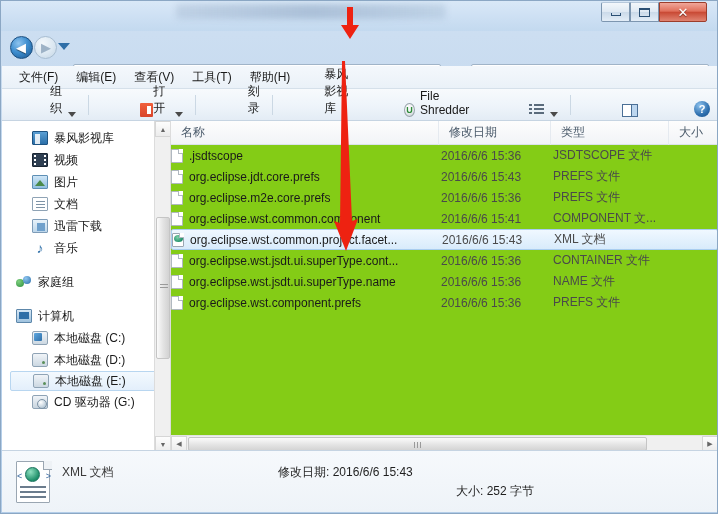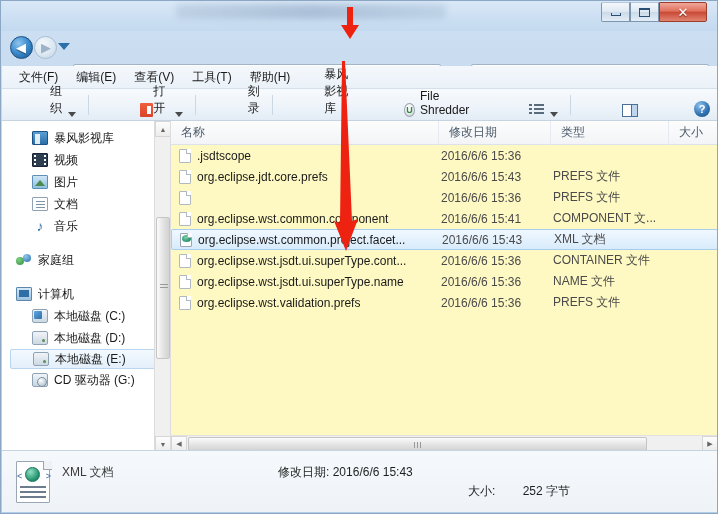--- a/index.html
+++ b/index.html
@@ -245,42 +245,42 @@
     border: 1px solid #c5c5c5; border-radius: 2px;
   }
   #nav-sb-thumb::after {
     content: ''; position: absolute; left: 3px; top: 66px; width: 8px; height: 6px;
     background: repeating-linear-gradient(180deg,#9a9a9a 0 1px, transparent 1px 3px);
   }
 
   #nav-divider { width: 1px; background: #dcdcdc; }
 
   
-  #filelist { flex: 1; position: relative; background: #fef9c3; overflow: hidden; }
+  #filelist { flex: 1; position: relative; background: #84cc16; overflow: hidden; }
 
   #colheader {
     position: absolute; left: 0; top: 0; width: 547px; height: 24px;
     background: linear-gradient(180deg,#fdfdfd,#f2f4f7);
     border-bottom: 1px solid #dbe2ea;
     display: flex; align-items: center;
   }
   .col-h { font-size: 12px; color: #4a5a6a; height: 24px; display: flex; align-items: center;
     border-right: 1px solid #e5eaf0; padding-left: 10px; }
   #col-name { width: 268px; }
   #col-date { width: 112px; }
   #col-type { width: 118px; font-family: Liberation Serif, serif; }
   #col-size { width: 49px; overflow: hidden; white-space: nowrap; }
 
   #rows { position: absolute; left: 0; top: 24px; width: 547px; }
   .frow { height: 21px; display: flex; align-items: center; font-size: 12px; color: #1a1a1a; }
   .frow.selected {
     background: linear-gradient(180deg,#f0f8ff,#d8ebfb);
     border: 1px solid #a9cdef; border-radius: 2px;
   }
-  .fcell-name { width: 268px; display: flex; align-items: center; padding-left: 8px; overflow: hidden; white-space: nowrap; }
+  .fcell-name { width: 268px; display: flex; align-items: center; padding-left: 0; overflow: hidden; white-space: nowrap; }
   .fcell-date { width: 112px; padding-left: 2px; color: #4a4a4a; }
   .fcell-type { width: 118px; padding-left: 2px; color: #4a4a4a; }
   .file-icon { width: 12px; height: 14px; margin-right: 6px; flex: 0 0 auto; position: relative;
     background: #ffffff; border: 1px solid #b0b8c0; border-radius: 1px; }
   .file-icon::after { content:''; position:absolute; right:-1px; top:-1px; width:4px; height:4px;
     background: #ffffff; border-left: 1px solid #b0b8c0; border-bottom: 1px solid #b0b8c0; }
   .file-icon.xml { background: #ffffff; border-color: #9aa6b2; }
   .file-icon.xml::before {
     content:''; position:absolute; left:1px; top:1px; width:9px; height:7px;
     background: radial-gradient(circle at 40% 35%, #7fd0a8, #1f8f6a 70%);
@@ -327,21 +327,21 @@
   #status-icon .brk { position: absolute; top: 10px; color: #3a6aa0; font-size: 9px; }
   #status-icon .brkl { left: 1px; }
   #status-icon .brkr { right: 1px; }
   #status-icon .lines { position: absolute; left: 4px; top: 25px; width: 26px; height: 13px;
     background: repeating-linear-gradient(180deg,#6b7c8d 0 2px, transparent 2px 5px); }
   #status-text { display: flex; flex: 1; }
   .st-col1 { width: 216px; }
   .st-line { font-size: 12px; color: #1f1f1f; height: 19px; display: flex; align-items: center; white-space: nowrap; overflow: hidden; }
   .st-line.muted { color: #3a3a3a; }
   .st-col2 { flex: 1; }
-  .st-row2 { display: flex; gap: 12px; }
+  .st-row2 { display: flex; }
   .st-size-pad { width: 178px; }
 
   
   .annot { position: absolute; pointer-events: none; }
   #arrow-top { left: 336px; top: 6px; }
   #arrow-long { left: 330px; top: 60px; }
 </style>
 </head>
 <body>
 
@@ -463,20 +463,24 @@
         </div>
         <div class="nav-item child">
           <span class="nav-icon ic-pic"></span>
           <span>图片</span>
         </div>
         <div class="nav-item child">
           <span class="nav-icon ic-doc"></span>
           <span>文档</span>
         </div>
         <div class="nav-item child">
+          <span class="nav-icon ic-dl"></span>
+          <span>迅雷下载</span>
+        </div>
+        <div class="nav-item child">
           <span class="nav-icon ic-music">♪</span>
           <span>音乐</span>
         </div>
 
         <div class="nav-gap"></div>
 
         <div class="nav-item root">
           <span class="nav-icon ic-home"></span>
           <span>家庭组</span>
         </div>
@@ -523,32 +527,34 @@
         <div class="col-h" id="col-size">大小</div>
       </div>
 
       <div id="rows">
         <div class="frow">
           <div class="fcell-name">
             <span class="file-icon"></span>
             <span>.jsdtscope</span>
           </div>
           <div class="fcell-date">2016/6/6 15:36</div>
+          <div class="fcell-type">JSDTSCOPE 文件</div>
         </div>
         <div class="frow">
           <div class="fcell-name">
             <span class="file-icon"></span>
             <span>org.eclipse.jdt.core.prefs</span>
           </div>
           <div class="fcell-date">2016/6/6 15:43</div>
           <div class="fcell-type">PREFS 文件</div>
         </div>
         <div class="frow">
           <div class="fcell-name">
             <span class="file-icon"></span>
+            <span>org.eclipse.m2e.core.prefs</span>
           </div>
           <div class="fcell-date">2016/6/6 15:36</div>
           <div class="fcell-type">PREFS 文件</div>
         </div>
         <div class="frow">
           <div class="fcell-name">
             <span class="file-icon"></span>
             <span>org.eclipse.wst.common.component</span>
           </div>
           <div class="fcell-date">2016/6/6 15:41</div>
@@ -574,21 +580,21 @@
           <div class="fcell-name">
             <span class="file-icon"></span>
             <span>org.eclipse.wst.jsdt.ui.superType.name</span>
           </div>
           <div class="fcell-date">2016/6/6 15:36</div>
           <div class="fcell-type">NAME 文件</div>
         </div>
         <div class="frow">
           <div class="fcell-name">
             <span class="file-icon"></span>
-            <span>org.eclipse.wst.validation.prefs</span>
+            <span>org.eclipse.wst.component.prefs</span>
           </div>
           <div class="fcell-date">2016/6/6 15:36</div>
           <div class="fcell-type">PREFS 文件</div>
         </div>
       </div>
 
       <div id="hscroll">
         <div id="hs-left">◀</div>
         <div id="hs-thumb"></div>
         <div id="hs-right">▶</div>

